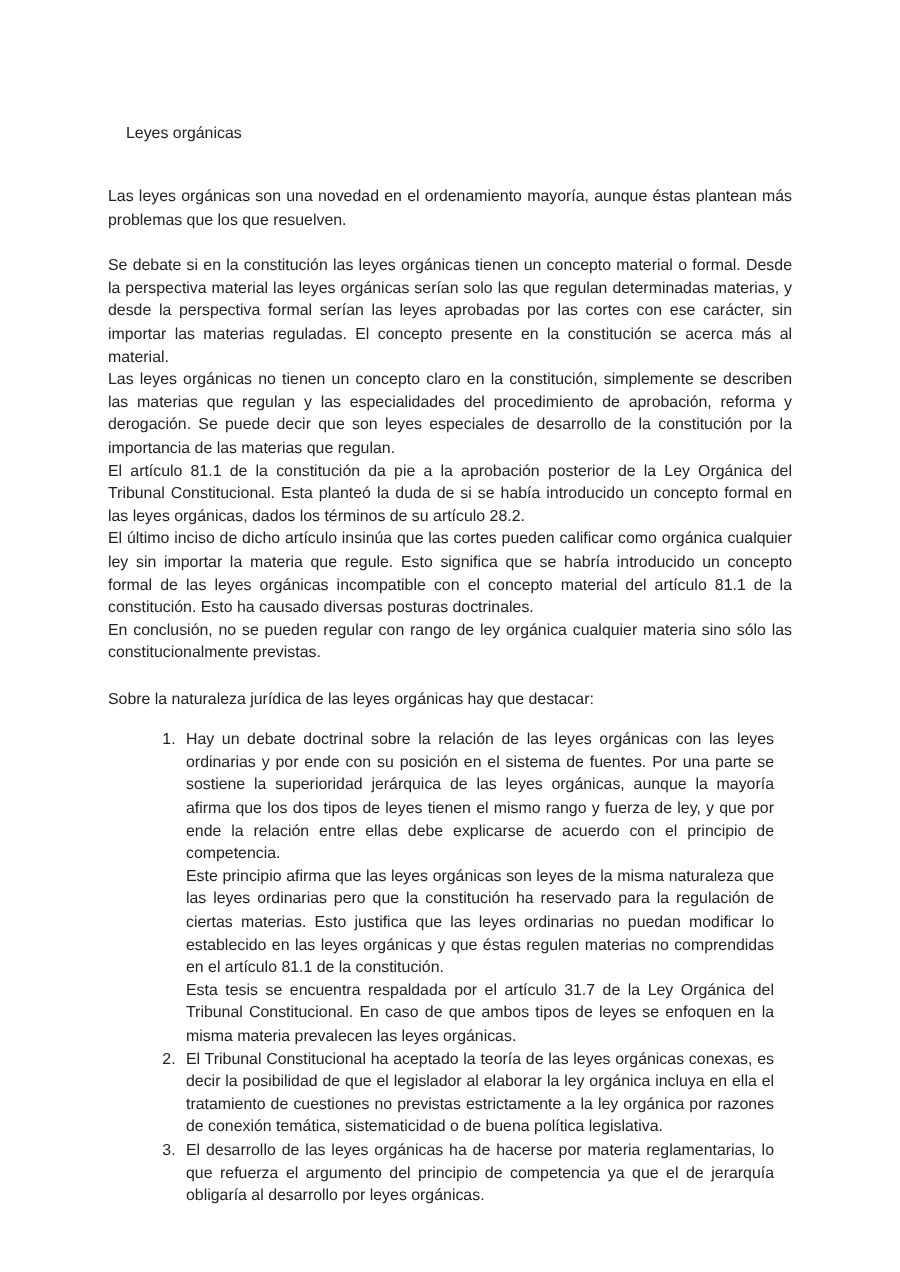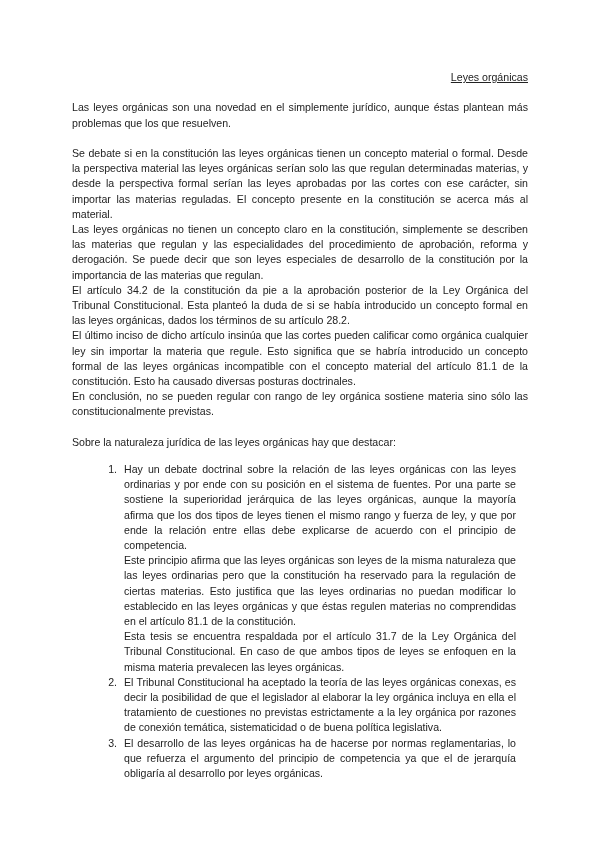--- a/index.html
+++ b/index.html
@@ -18,23 +18,22 @@
     left: 72px;
     top: 70px;
     width: 456px;
     font-family: "Liberation Sans", sans-serif;
     font-size: 10.6px;
     line-height: 15.2px;
     color: #222222;
     text-align: justify;
   }
   .title {
-    text-decoration: underline;
-    text-align: right;
-    margin: 0;
+    text-align: left;
+    margin: 12px;
   }
   p {
     margin: 0;
   }
   .gap {
     height: 15.2px;
   }
   ol {
     margin: 12px;
     padding-left: 36px;
@@ -46,37 +45,37 @@
     margin: 0;
   }
 </style>
 </head>
 <body>
 
 <div class="page">
   <p class="title">Leyes orgánicas</p>
   <div class="gap"></div>
 
-  <p>Las leyes orgánicas son una novedad en el simplemente jurídico, aunque éstas plantean más problemas que los que resuelven.</p>
+  <p>Las leyes orgánicas son una novedad en el ordenamiento mayoría, aunque éstas plantean más problemas que los que resuelven.</p>
   <div class="gap"></div>
 
   <p>Se debate si en la constitución las leyes orgánicas tienen un concepto material o formal. Desde la perspectiva material las leyes orgánicas serían solo las que regulan determinadas materias, y desde la perspectiva formal serían las leyes aprobadas por las cortes con ese carácter, sin importar las materias reguladas. El concepto presente en la constitución se acerca más al material.</p>
   <p>Las leyes orgánicas no tienen un concepto claro en la constitución, simplemente se describen las materias que regulan y las especialidades del procedimiento de aprobación, reforma y derogación. Se puede decir que son leyes especiales de desarrollo de la constitución por la importancia de las materias que regulan.</p>
-  <p>El artículo 34.2 de la constitución da pie a la aprobación posterior de la Ley Orgánica del Tribunal Constitucional. Esta planteó la duda de si se había introducido un concepto formal en las leyes orgánicas, dados los términos de su artículo 28.2.</p>
+  <p>El artículo 81.1 de la constitución da pie a la aprobación posterior de la Ley Orgánica del Tribunal Constitucional. Esta planteó la duda de si se había introducido un concepto formal en las leyes orgánicas, dados los términos de su artículo 28.2.</p>
   <p>El último inciso de dicho artículo insinúa que las cortes pueden calificar como orgánica cualquier ley sin importar la materia que regule. Esto significa que se habría introducido un concepto formal de las leyes orgánicas incompatible con el concepto material del artículo 81.1 de la constitución. Esto ha causado diversas posturas doctrinales.</p>
-  <p>En conclusión, no se pueden regular con rango de ley orgánica sostiene materia sino sólo las constitucionalmente previstas.</p>
+  <p>En conclusión, no se pueden regular con rango de ley orgánica cualquier materia sino sólo las constitucionalmente previstas.</p>
   <div class="gap"></div>
 
   <p>Sobre la naturaleza jurídica de las leyes orgánicas hay que destacar:</p>
   <ol>
     <li>
       <p>Hay un debate doctrinal sobre la relación de las leyes orgánicas con las leyes ordinarias y por ende con su posición en el sistema de fuentes. Por una parte se sostiene la superioridad jerárquica de las leyes orgánicas, aunque la mayoría afirma que los dos tipos de leyes tienen el mismo rango y fuerza de ley, y que por ende la relación entre ellas debe explicarse de acuerdo con el principio de competencia.</p>
       <p>Este principio afirma que las leyes orgánicas son leyes de la misma naturaleza que las leyes ordinarias pero que la constitución ha reservado para la regulación de ciertas materias. Esto justifica que las leyes ordinarias no puedan modificar lo establecido en las leyes orgánicas y que éstas regulen materias no comprendidas en el artículo 81.1 de la constitución.</p>
       <p>Esta tesis se encuentra respaldada por el artículo 31.7 de la Ley Orgánica del Tribunal Constitucional. En caso de que ambos tipos de leyes se enfoquen en la misma materia prevalecen las leyes orgánicas.</p>
     </li>
     <li>
       <p>El Tribunal Constitucional ha aceptado la teoría de las leyes orgánicas conexas, es decir la posibilidad de que el legislador al elaborar la ley orgánica incluya en ella el tratamiento de cuestiones no previstas estrictamente a la ley orgánica por razones de conexión temática, sistematicidad o de buena política legislativa.</p>
     </li>
     <li>
-      <p>El desarrollo de las leyes orgánicas ha de hacerse por normas reglamentarias, lo que refuerza el argumento del principio de competencia ya que el de jerarquía obligaría al desarrollo por leyes orgánicas.</p>
+      <p>El desarrollo de las leyes orgánicas ha de hacerse por materia reglamentarias, lo que refuerza el argumento del principio de competencia ya que el de jerarquía obligaría al desarrollo por leyes orgánicas.</p>
     </li>
   </ol>
 </div>
 
 </body></html>

